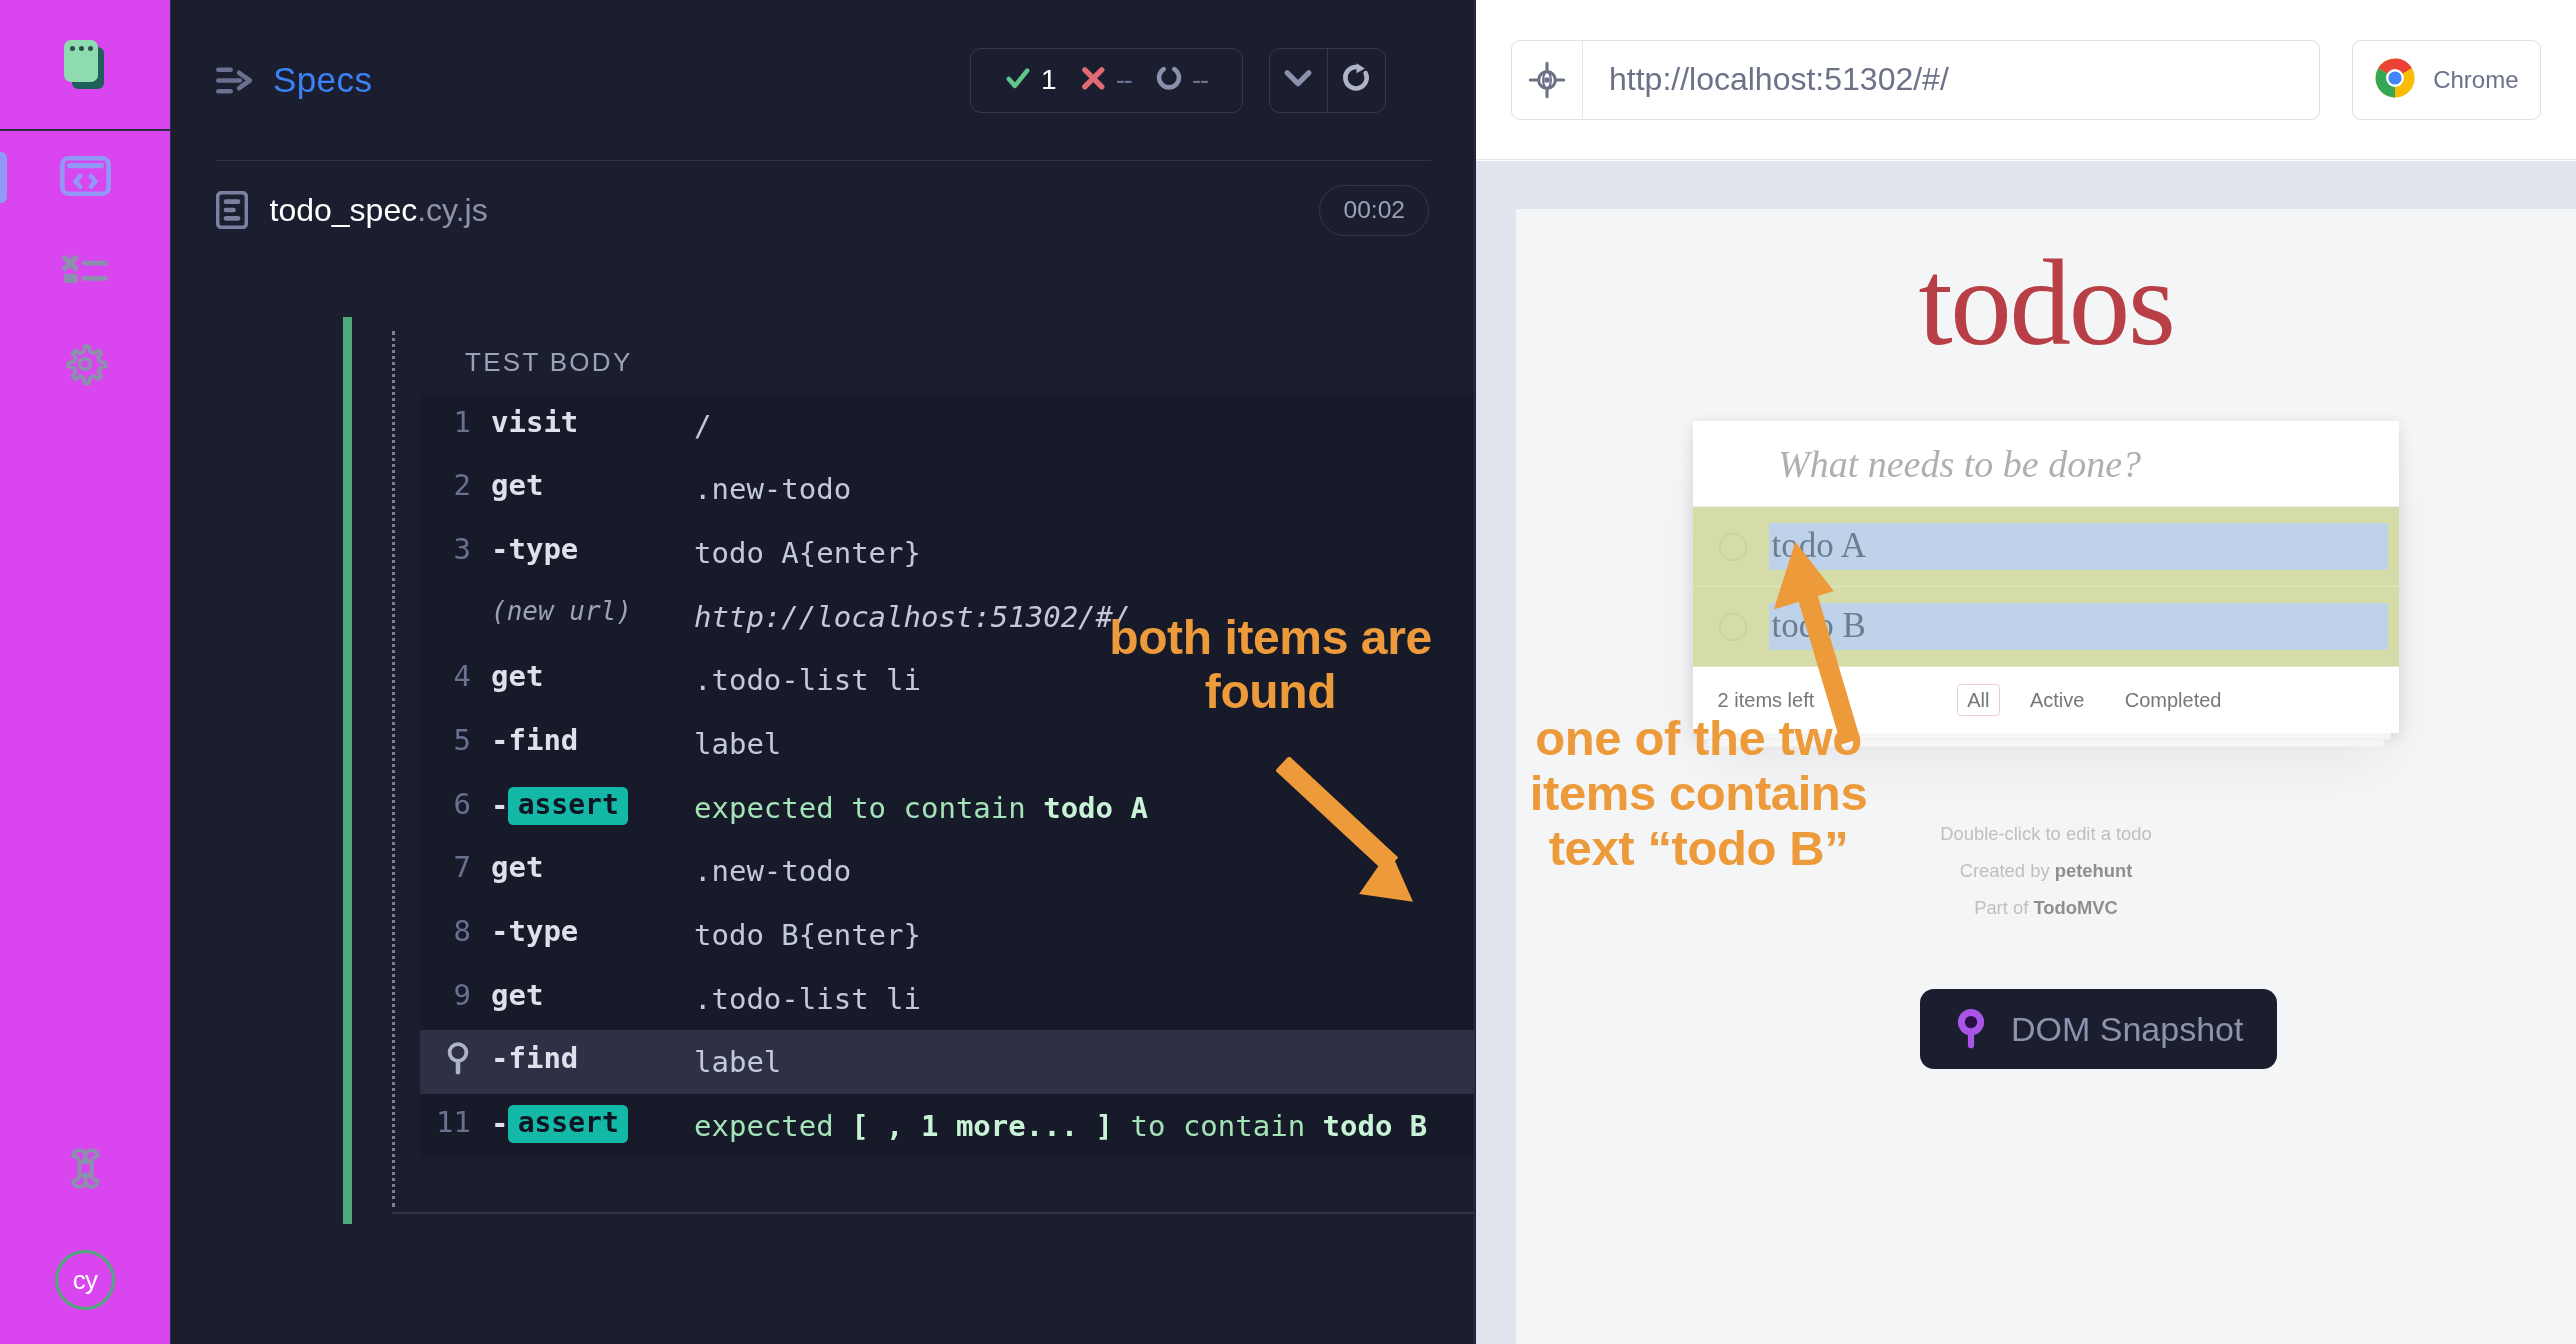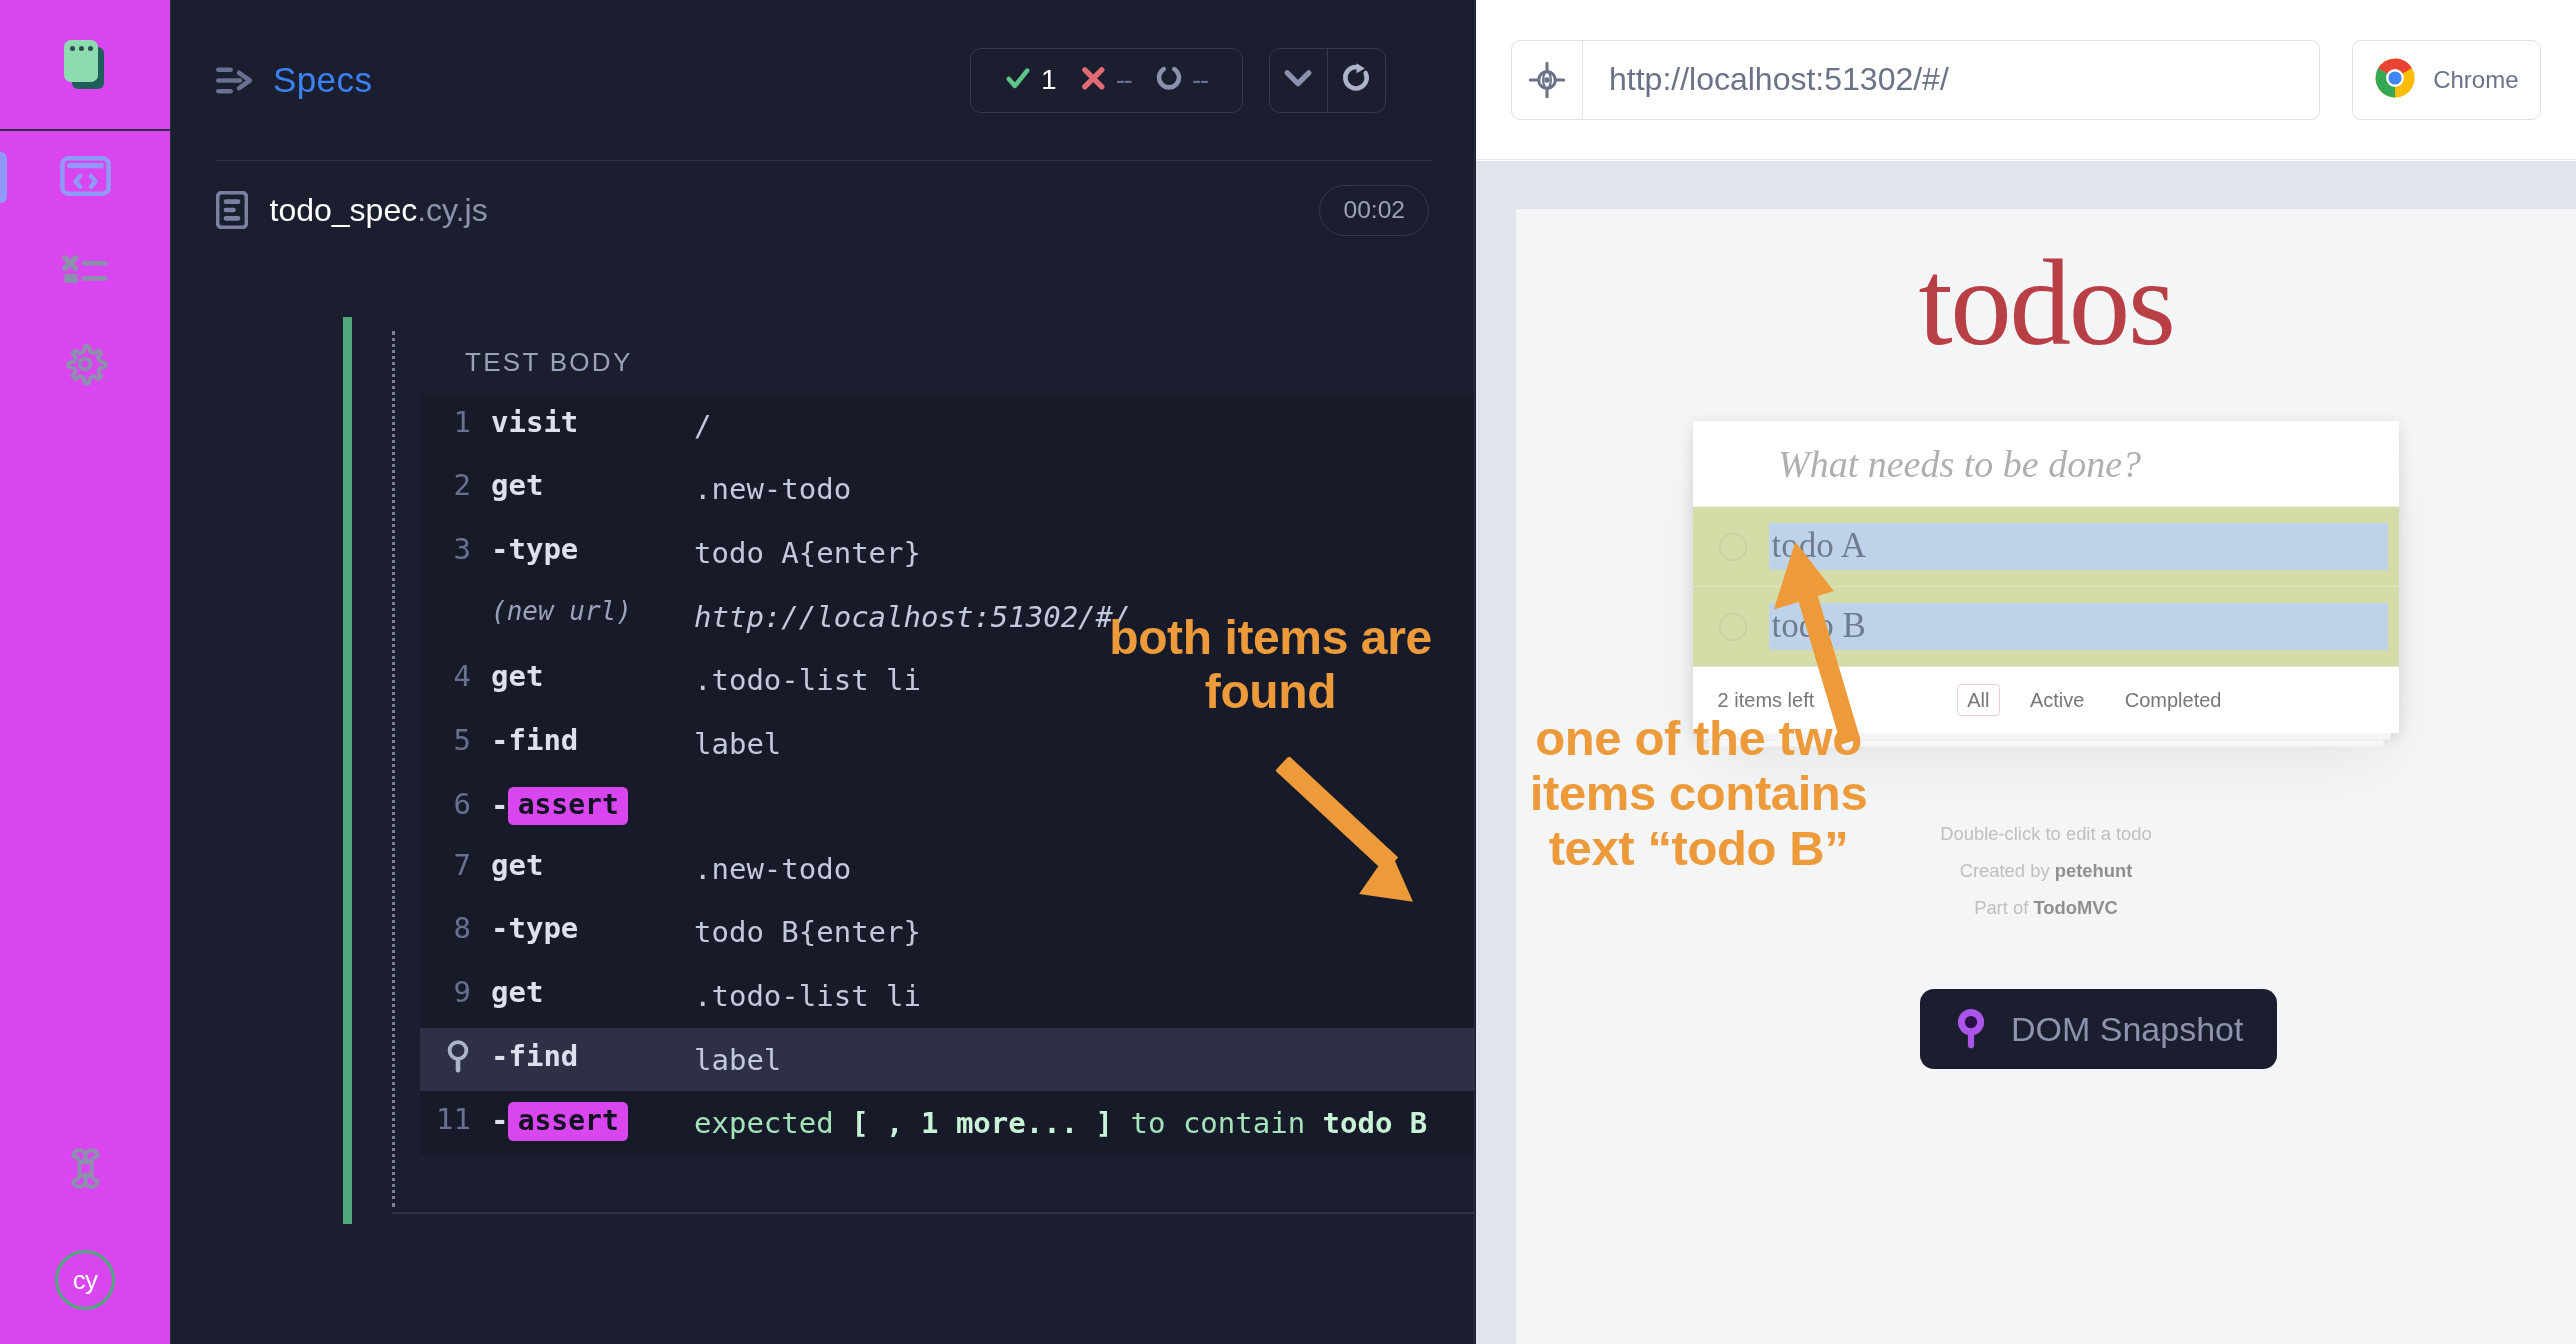--- a/index.html
+++ b/index.html
@@ -125,21 +125,21 @@
   .cmd .meth.thin { font-weight:normal; font-style:italic; color:#9CA1BA; font-size:26px; }
   .cmd .msg {
     flex:1; font-size:29px; color:#C3C8DA;
     font-family:"DejaVu Sans Mono", monospace;
     padding-right:69px; line-height:1.45; word-break:break-word;
   }
   .cmd .msg.url { font-style:italic; color:#C3C8DA; }
   .cmd .msg.green { color:#A4E2B8; }
   .cmd .msg.green b { color:#C9F3D6; }
   .assert-chip {
-    display:inline-block; background:#d946ef; color:#101322;
+    display:inline-block; background:#14b8a6; color:#101322;
     font-family:"DejaVu Sans Mono", monospace; font-weight:bold;
     font-size:28px; border-radius:5.4px; padding:1.5px 9.2px 3.8px 9.2px;
   }
   #cmd-bottom-line {
     position:absolute; left:221px; top:1212px; width:1215px; height:2.3px;
     background:#2F3347;
   }
 
   
   #right {
@@ -414,20 +414,21 @@
         <span class="msg">.todo-list li</span>
       </div>
       <div class="cmd">
         <span class="idx">5</span>
         <span class="meth">-find</span>
         <span class="msg">label</span>
       </div>
       <div class="cmd">
         <span class="idx">6</span>
         <span class="meth">-<span class="assert-chip">assert</span></span>
+        <span class="msg green">expected <b><label></label></b> to contain <b>todo A</b></span>
       </div>
       <div class="cmd">
         <span class="idx">7</span>
         <span class="meth">get</span>
         <span class="msg">.new-todo</span>
       </div>
       <div class="cmd">
         <span class="idx">8</span>
         <span class="meth">-type</span>
         <span class="msg">todo B{enter}</span>

